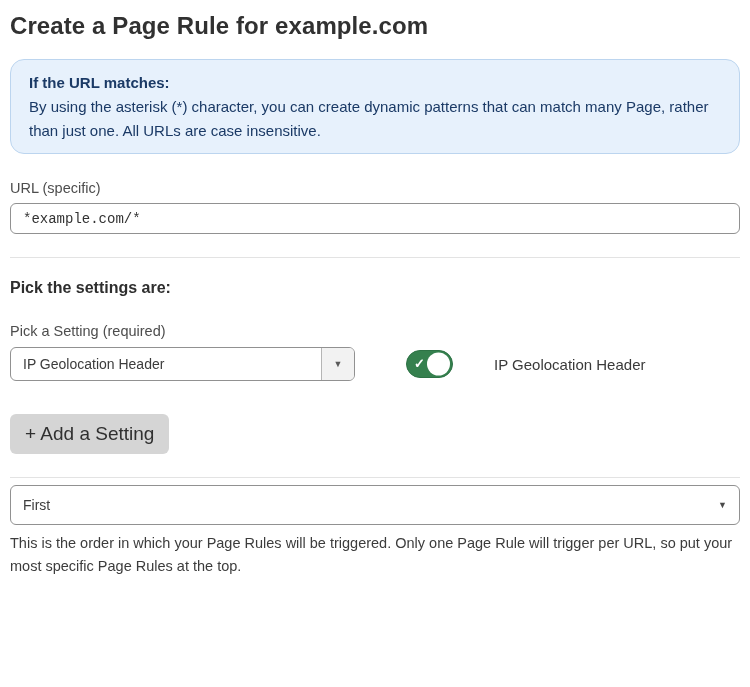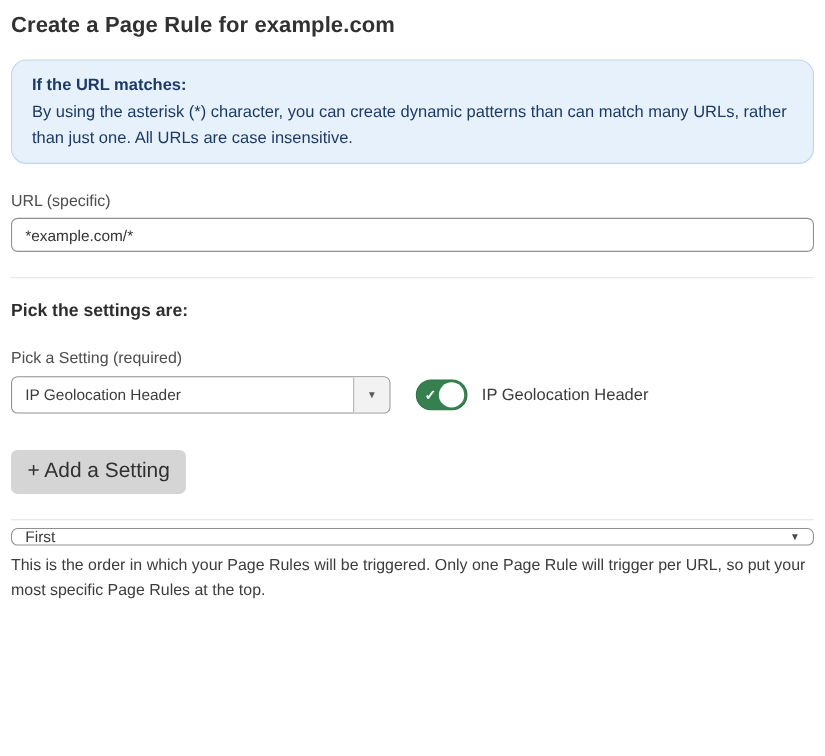--- a/index.html
+++ b/index.html
@@ -6,21 +6,21 @@
   html, body { background: #ffffff; }
   body {
     width: 750px; height: 687px;
     font-family: "Liberation Sans", sans-serif;
     color: #313131;
     overflow: hidden;
   }
   .page { padding: 12px 10px; }
 
   .page-title {
-    font-size: 20px;
+    font-size: 24px;
     font-weight: bold;
     color: #313131;
     letter-spacing: 0.1px;
   }
 
   .info-box {
     margin-top: 19px;
     background: #e7f1fc;
     border: 1px solid #bcd5ef;
     border-radius: 14px;
@@ -45,21 +45,21 @@
 
   .text-input {
     margin-top: 7px;
     width: 730px;
     height: 31px;
     border: 1px solid #919191;
     border-radius: 6px;
     padding: 0 12px;
     font-size: 14px;
     color: #333333;
-    font-family: Liberation Sans, sans-serif;
+    font-family: Liberation Mono, monospace;
     background: #ffffff;
     display: block;
   }
   .hint-text {
     margin-top: 7px;
     font-size: 14px;
     color: #555555;
   }
 
   hr.divider {
@@ -72,20 +72,21 @@
     margin-top: 21px;
     font-size: 16px;
     font-weight: bold;
     color: #2e2e2e;
   }
 
   .setting-row {
     margin-top: 8px;
     display: flex;
     align-items: center;
+    gap: 28px;
   }
   .fake-select {
     width: 345px;
     height: 34px;
     border: 1px solid #919191;
     border-radius: 6px;
     background: #ffffff;
     display: flex;
     align-items: stretch;
     overflow: hidden;
@@ -151,21 +152,21 @@
     font-size: 19px;
     color: #303030;
     font-family: "Liberation Sans", sans-serif;
     cursor: pointer;
   }
   .add-setting-btn { margin-top: 33px; }
 
   .full-select {
     margin-top: 7px;
     width: 730px;
-    height: 16px;
+    height: 40px;
     border: 1px solid #919191;
     border-radius: 6px;
     background: #ffffff;
     display: flex;
     align-items: center;
     padding: 0 12px;
     cursor: pointer;
   }
   .full-select .select-value {
     flex: 1;
@@ -186,21 +187,21 @@
 </style>
 </head>
 <body>
 
 <div class="page">
 
   <h1 class="page-title">Create a Page Rule for example.com</h1>
 
   <div class="info-box">
     <div class="info-heading">If the URL matches:</div>
-    <div class="info-body">By using the asterisk (*) character, you can create dynamic patterns than can match many URLs, rather than just one. All URLs are case insensitive.</div>
+    <div class="info-body">By using the asterisk (*) character, you can create dynamic patterns that can match many Page, rather than just one. All URLs are case insensitive.</div>
   </div>
 
   <div class="field-label">URL (specific)</div>
   <input class="text-input" type="text" value="*example.com/*" style="">
 
   <hr class="divider">
 
   <div class="section-heading">Pick the settings are:</div>
 
   <div class="field-label">Pick a Setting (required)</div>

